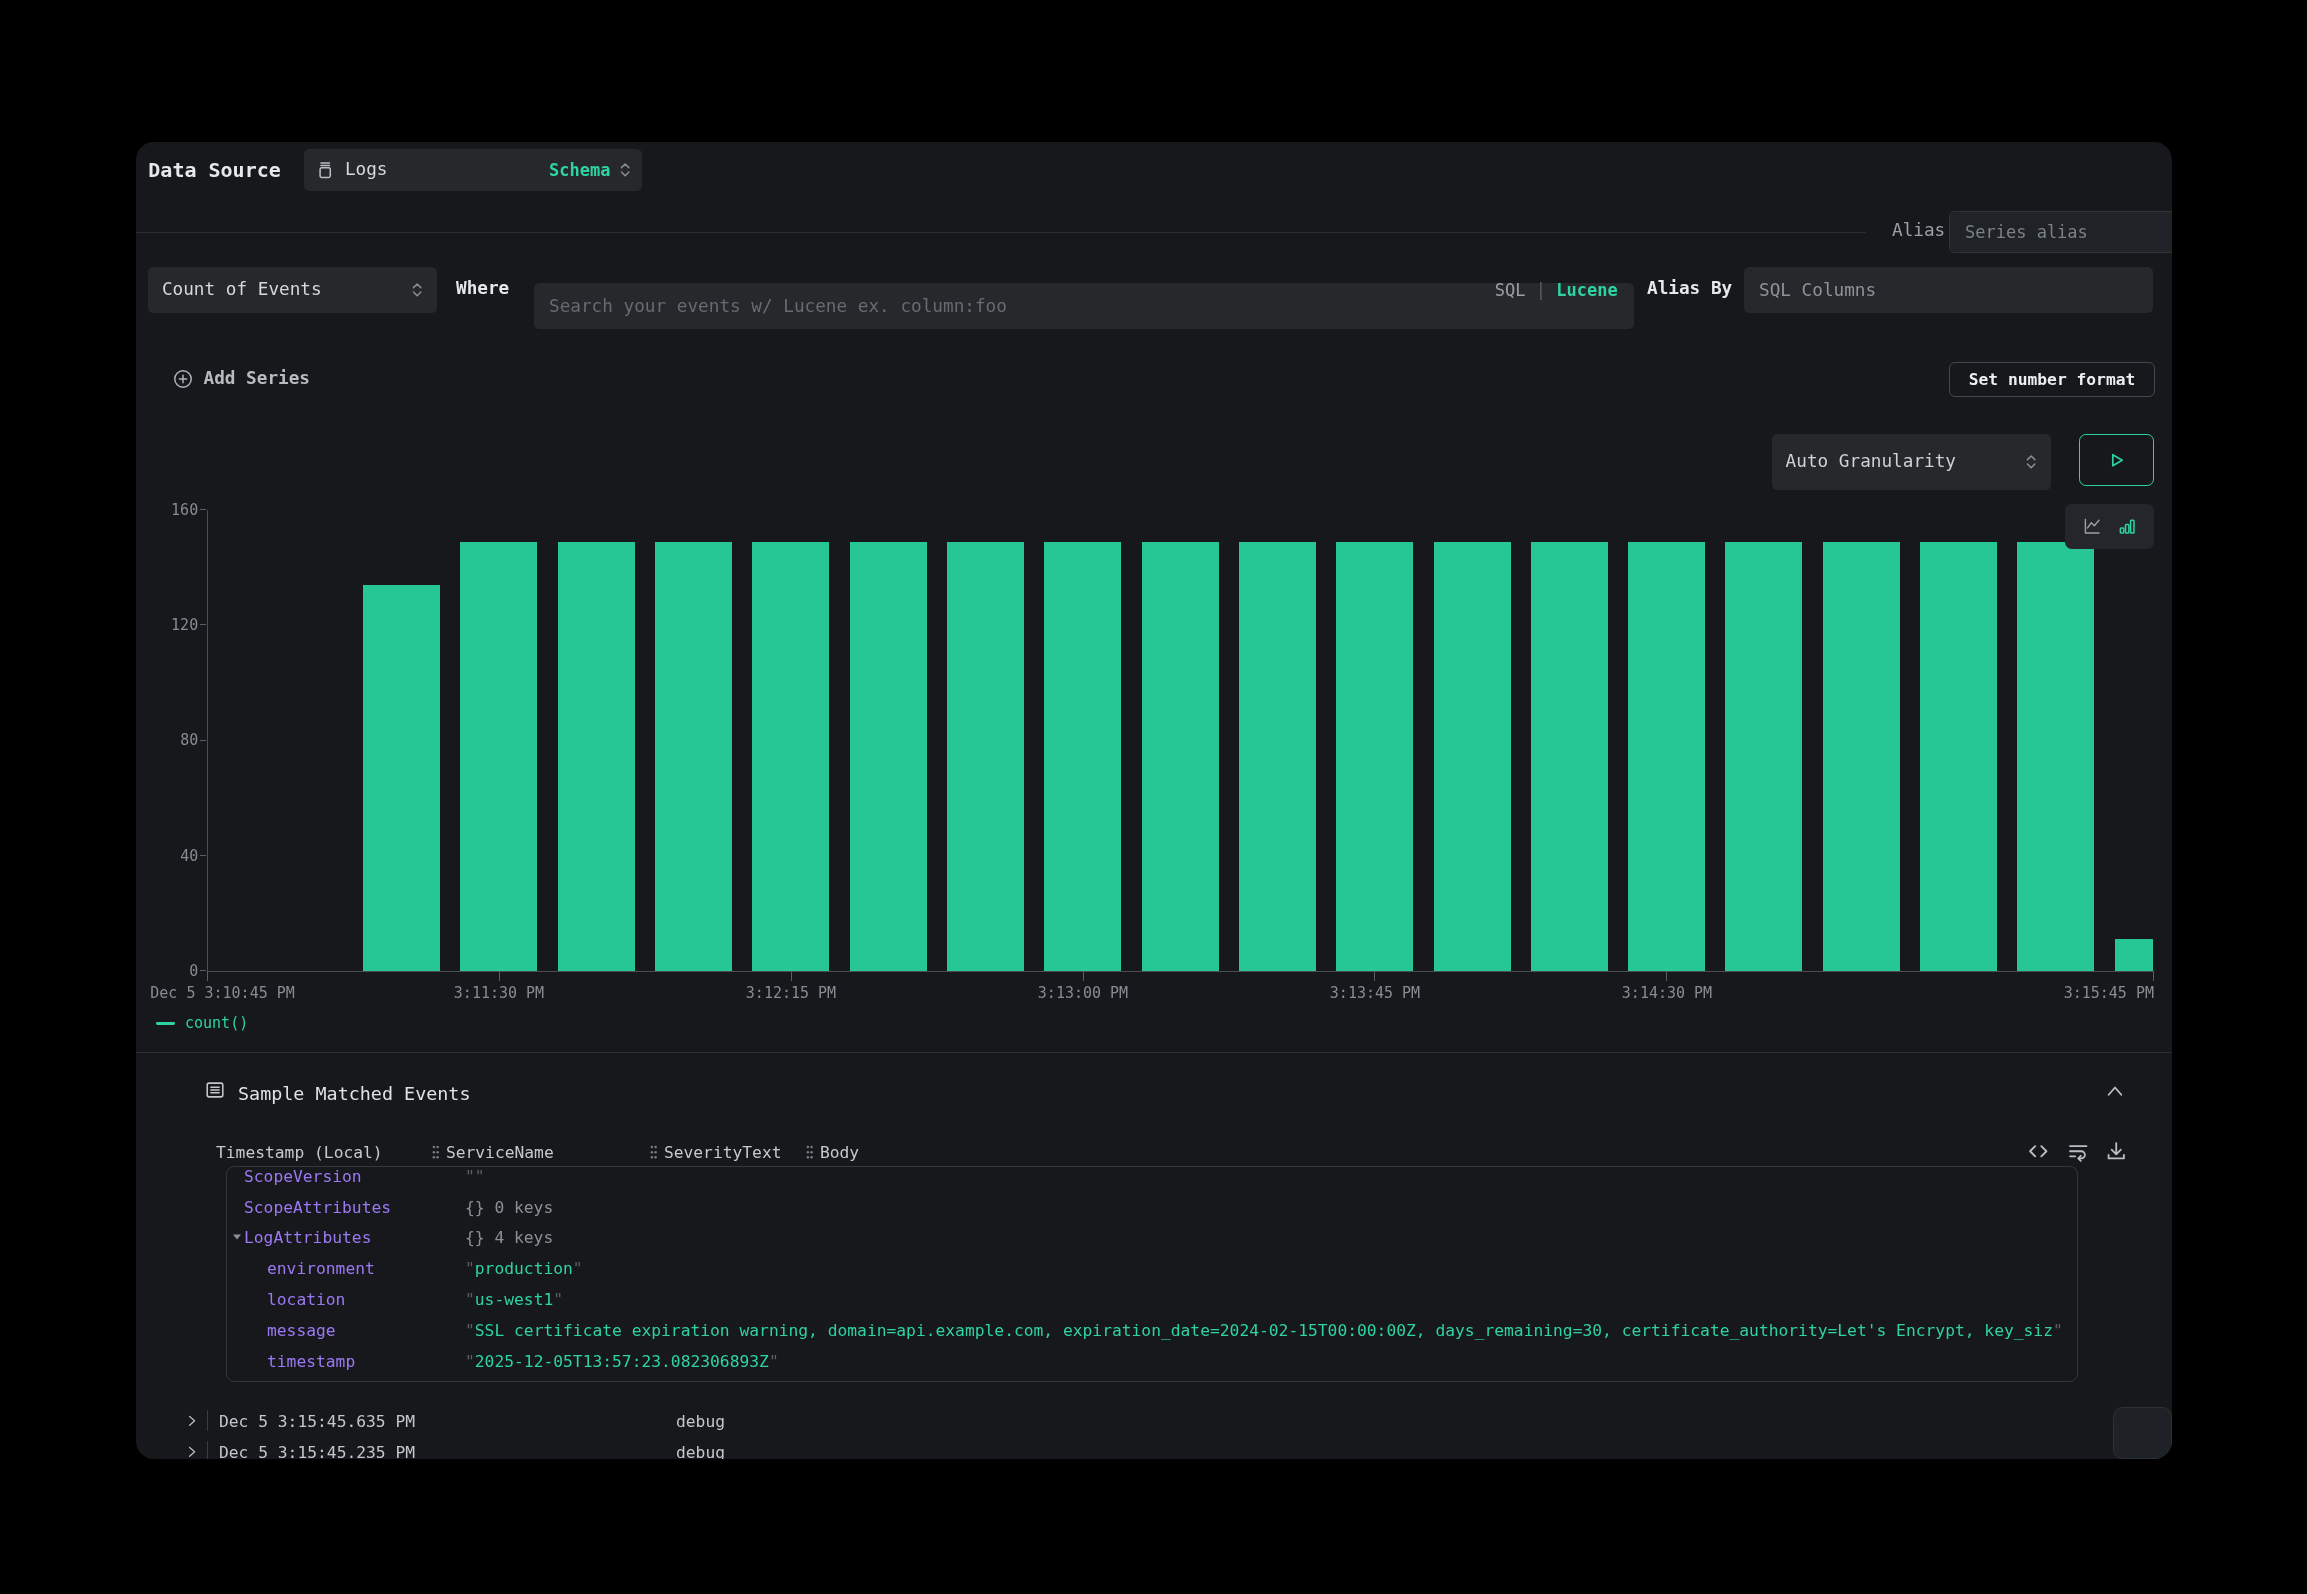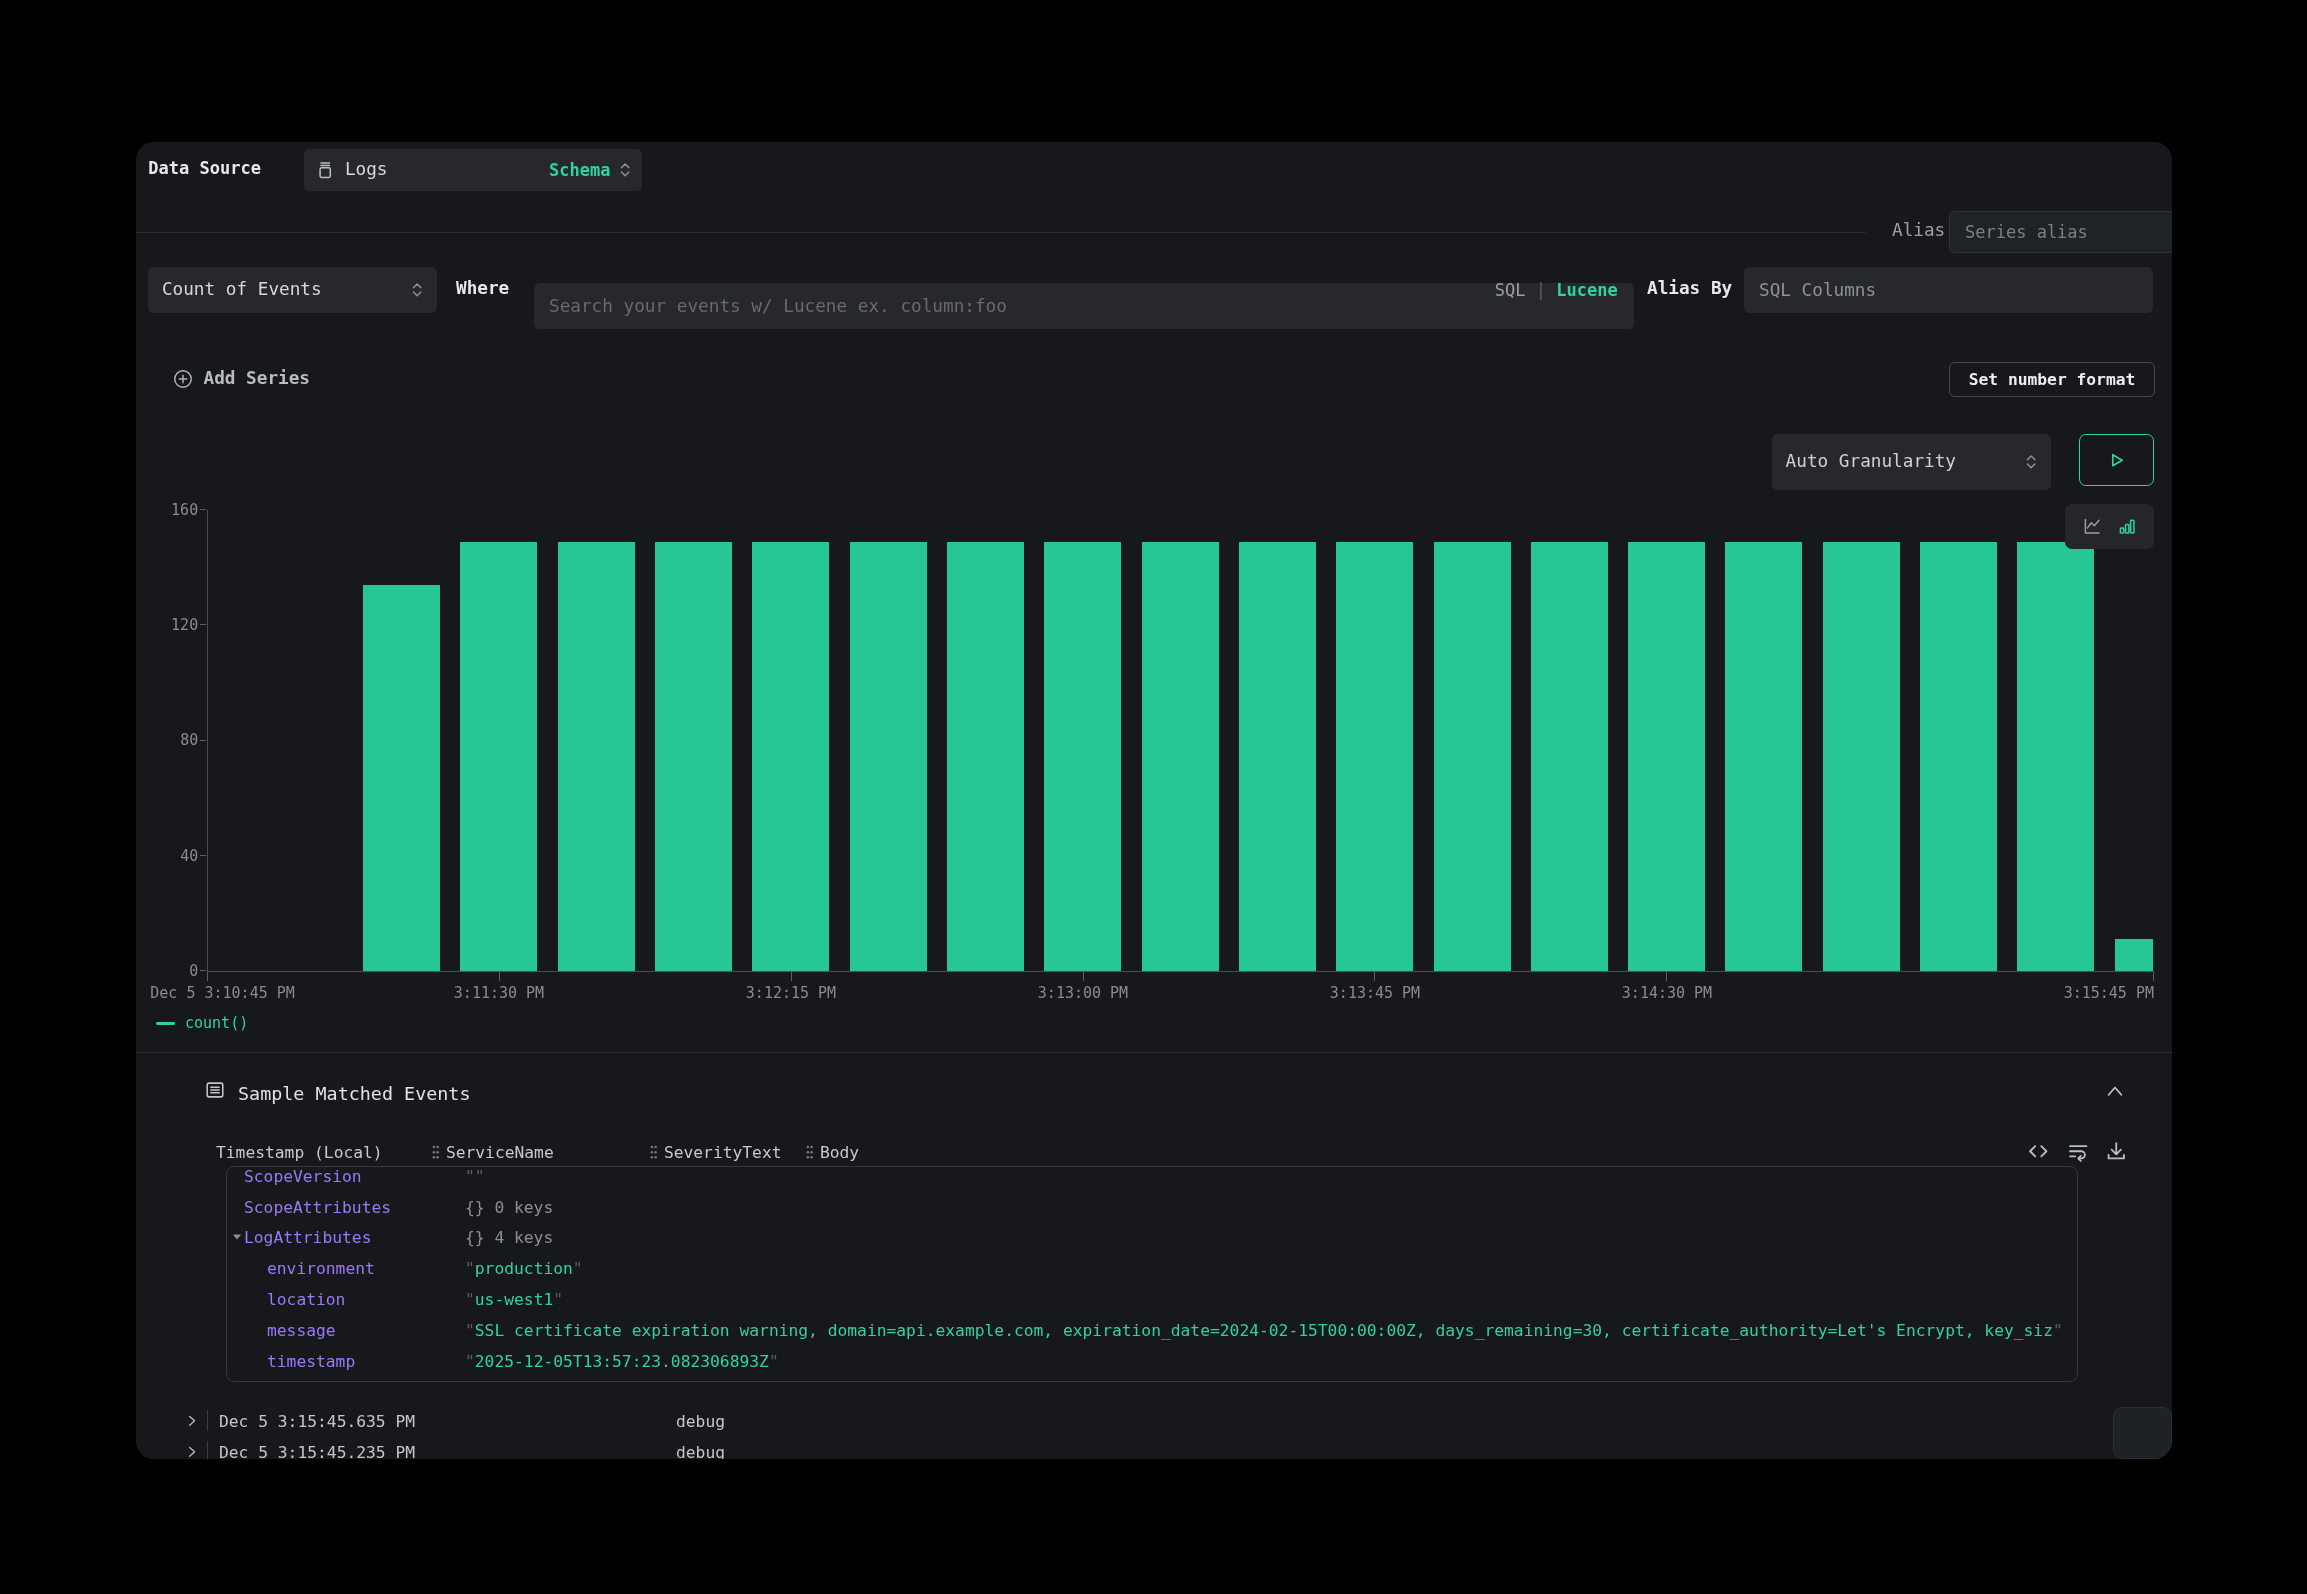--- a/index.html
+++ b/index.html
@@ -28,21 +28,21 @@
   .detail-row{position:absolute;font-size:16.3px;white-space:nowrap;}
   .ev-row{position:absolute;font-size:16.3px;color:#c3c7cb;white-space:nowrap;}
   .tri-down{width:0;height:0;border-left:5.4px solid transparent;border-right:5.4px solid transparent;border-top:6.8px solid #8b9096;display:inline-block;}
   svg{display:block;}
 </style>
 </head>
 <body>
 
 <div id="panel">
 
-  <div class="abs txt" style="left:12.3px;top:16.3px;font-size:17px;font-weight:700;color:#e6e8ea;">Data Source</div>
+  <div class="abs txt" style="left:12.3px;top:16.3px;font-size:20px;font-weight:700;color:#e6e8ea;">Data Source</div>
   <div class="abs sel" style="left:168px;top:6.8px;width:338px;height:42px;padding:0 11px;">
     <span>
       <svg width="20.4" height="20.4" viewBox="0 0 24 24" fill="none" stroke="#b9bec3" stroke-width="1.8" stroke-linecap="round">
           <path d="M7 3.5h10M7 6.5h10"></path>
           <rect x="6" y="9" width="12" height="11.5" rx="2"></rect>
         </svg>
     </span>
     <span class="txt" style="margin-left:9.5px;font-size:17.7px;color:#d6d9dc;">Logs</span>
     <span style="flex:1"></span>
     <span class="txt accent" style="font-size:17px;font-weight:700;">Schema</span>

